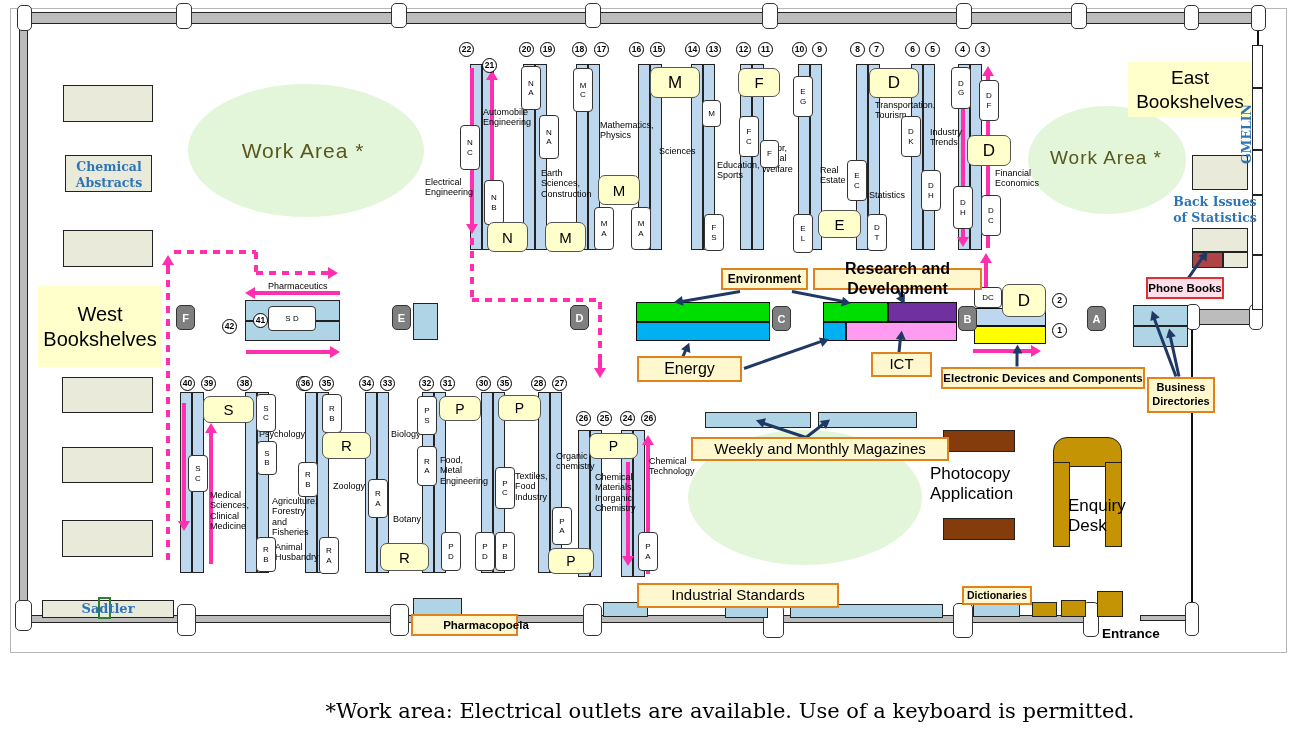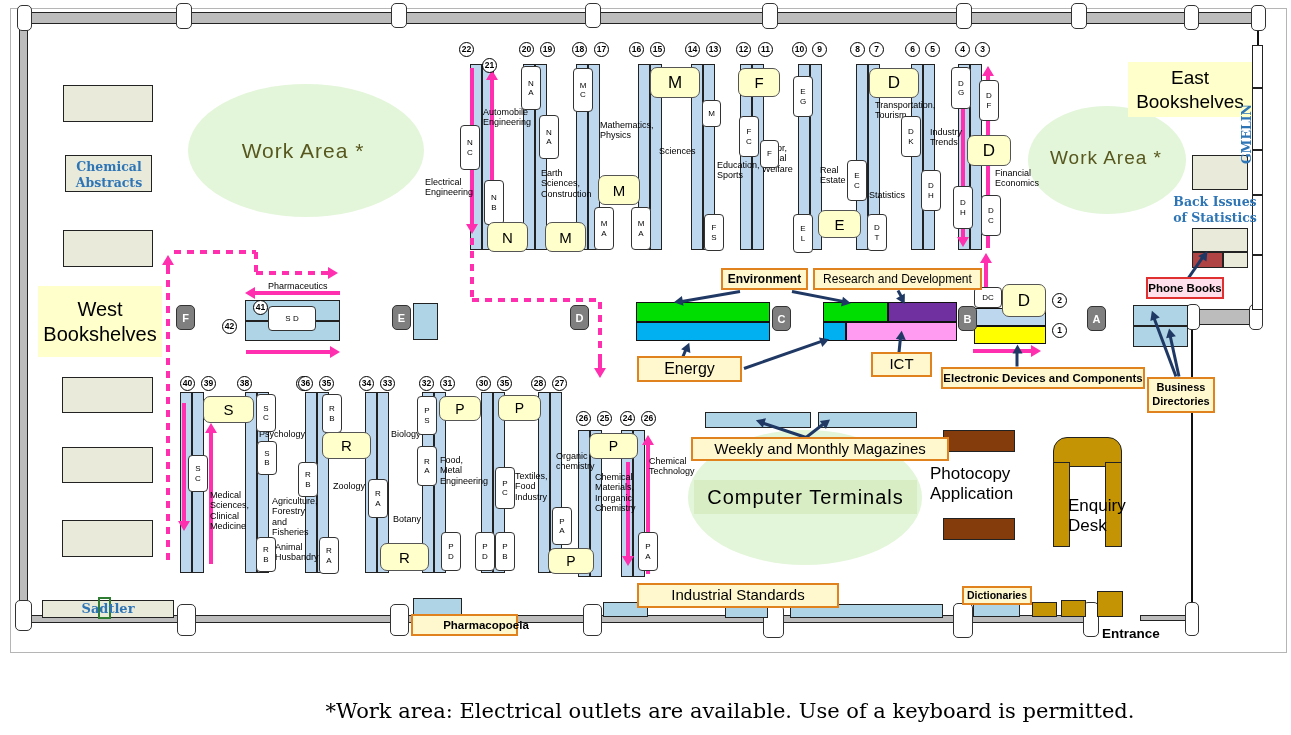--- a/index.html
+++ b/index.html
@@ -60,33 +60,32 @@
 <div id="map">
   <div class="abs frame" style="left:10px;top:8px;width:1277px;height:645px;"></div>
 
   <div class="abs ellipse" style="left:188px;top:84px;width:236px;height:133px;"></div>
   <div class="abs ellipse" style="left:1028px;top:106px;width:158px;height:108px;"></div>
   <div class="abs ellipse" style="left:688px;top:430px;width:234px;height:135px;"></div>
 
   <div class="abs areatext" style="left:227px;top:139px;width:152px;font-size:21px;">Work Area *</div>
   <div class="abs areatext" style="left:1040px;top:147px;width:132px;font-size:19px;">Work Area *</div>
   <div class="abs ybig" style="left:1128px;top:62px;width:124px;height:55px;font-size:19px;">East Bookshelves</div>
-  <div class="abs ybig" style="left:38px;top:286px;width:124px;height:71px;font-size:20px;">West Bookshelves</div>
-  <div class="abs ctlabel" style="left:694px;top:480px;width:223px;height:34px;">Computer Terminals</div>
+  <div class="abs ybig" style="left:38px;top:286px;width:124px;height:81px;font-size:20px;">West Bookshelves</div>
   <div class="abs blklbl" style="left:930px;top:464px;width:118px;font-size:17px;">Photocopy Application</div>
   <div class="abs blklbl" style="left:1068px;top:496px;width:82px;font-size:17px;z-index:22;">Enquiry Desk</div>
   <div class="abs blklbl" style="left:1102px;top:626px;width:90px;font-size:13.5px;font-weight:bold;">Entrance</div>
 
   <div class="abs bluetext" style="left:66px;top:159px;width:86px;font-size:12.5px;line-height:1.3;">Chemical Abstracts</div>
   <div class="abs bluetext" style="left:42px;top:601px;width:132px;font-size:13px;">Sadtler</div>
   <div class="abs bluetext vert" style="left:1239px;top:104px;font-size:12.5px;">GMELIN</div>
   <div class="abs bluetext" style="left:1172px;top:194px;width:86px;font-size:12.5px;line-height:1.3;">Back Issues of Statistics</div>
 
   <div class="abs sign" style="left:721px;top:268px;width:87px;height:22px;font-size:12px;font-weight:700;">Environment</div>
-  <div class="abs sign" style="left:813px;top:268px;width:169px;height:22px;font-size:12px;font-weight:400;">Research and Development</div>
+  <div class="abs sign" style="left:813px;top:268px;width:169px;height:22px;font-size:16px;font-weight:700;">Research and Development</div>
   <div class="abs sign" style="left:637px;top:356px;width:105px;height:26px;font-size:16px;">Energy</div>
   <div class="abs sign" style="left:871px;top:352px;width:61px;height:25px;font-size:15px;">ICT</div>
   <div class="abs sign" style="left:941px;top:367px;width:204px;height:22px;font-size:11.5px;font-weight:700;">Electronic Devices and Components</div>
   <div class="abs sign" style="left:691px;top:437px;width:258px;height:24px;font-size:15px;">Weekly and Monthly Magazines</div>
   <div class="abs sign" style="left:1147px;top:377px;width:68px;height:36px;font-size:11px;font-weight:700;">Business Directories</div>
   <div class="abs sign" style="left:637px;top:583px;width:202px;height:25px;font-size:15px;">Industrial Standards</div>
   <div class="abs sign" style="left:962px;top:586px;width:70px;height:19px;font-size:10.5px;font-weight:700;">Dictionaries</div>
   <div class="abs sign" style="left:411px;top:614px;width:107px;height:22px;font-size:11.5px;font-weight:700;padding-left:43px;">Pharmacopoeia</div>
   <div class="abs sign pink" style="left:1146px;top:277px;width:78px;height:22px;font-size:11.5px;font-weight:700;">Phone Books</div>
 
@@ -250,21 +249,21 @@
     <div class="abs circ" style="left: 736px; top: 42px;">12</div>
     <div class="abs circ" style="left: 758px; top: 42px;">11</div>
     <div class="abs circ" style="left: 792px; top: 42px;">10</div>
     <div class="abs circ" style="left: 812px; top: 42px;">9</div>
     <div class="abs circ" style="left: 850px; top: 42px;">8</div>
     <div class="abs circ" style="left: 869px; top: 42px;">7</div>
     <div class="abs circ" style="left: 905px; top: 42px;">6</div>
     <div class="abs circ" style="left: 925px; top: 42px;">5</div>
     <div class="abs circ" style="left: 955px; top: 42px;">4</div>
     <div class="abs circ" style="left: 975px; top: 42px;">3</div>
-    <div class="abs circ" style="left: 222px; top: 300px; margin-left: 31px;">41</div>
+    <div class="abs circ" style="left: 222px; top: 313px; margin-left: 31px;">41</div>
     <div class="abs circ" style="left: 222px; top: 319px;">42</div>
     <div class="abs circ" style="left: 1052px; top: 293px;">2</div>
     <div class="abs circ" style="left: 1052px; top: 323px;">1</div>
     <div class="abs circ" style="left: 180px; top: 376px;">40</div>
     <div class="abs circ" style="left: 201px; top: 376px;">39</div>
     <div class="abs circ" style="left: 237px; top: 376px;">38</div>
     <div class="abs circ" style="left: 259px; top: 376px; margin-left: 37px;">37</div>
     <div class="abs circ" style="left: 298px; top: 376px;">36</div>
     <div class="abs circ" style="left: 319px; top: 376px;">35</div>
     <div class="abs circ" style="left: 359px; top: 376px;">34</div>

